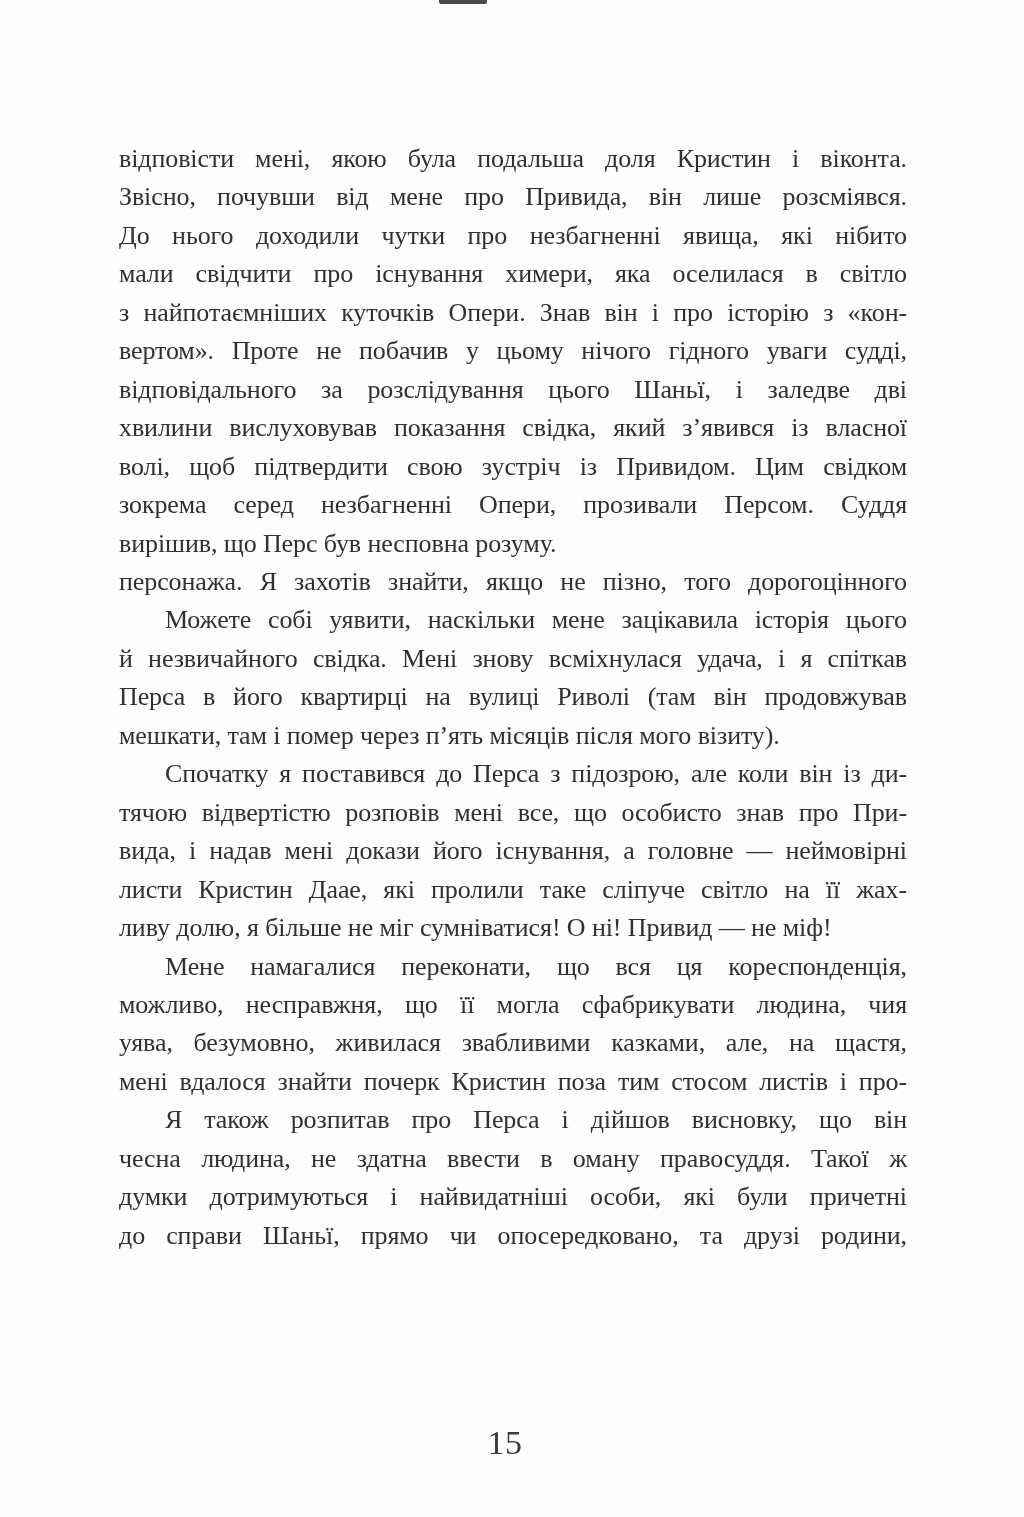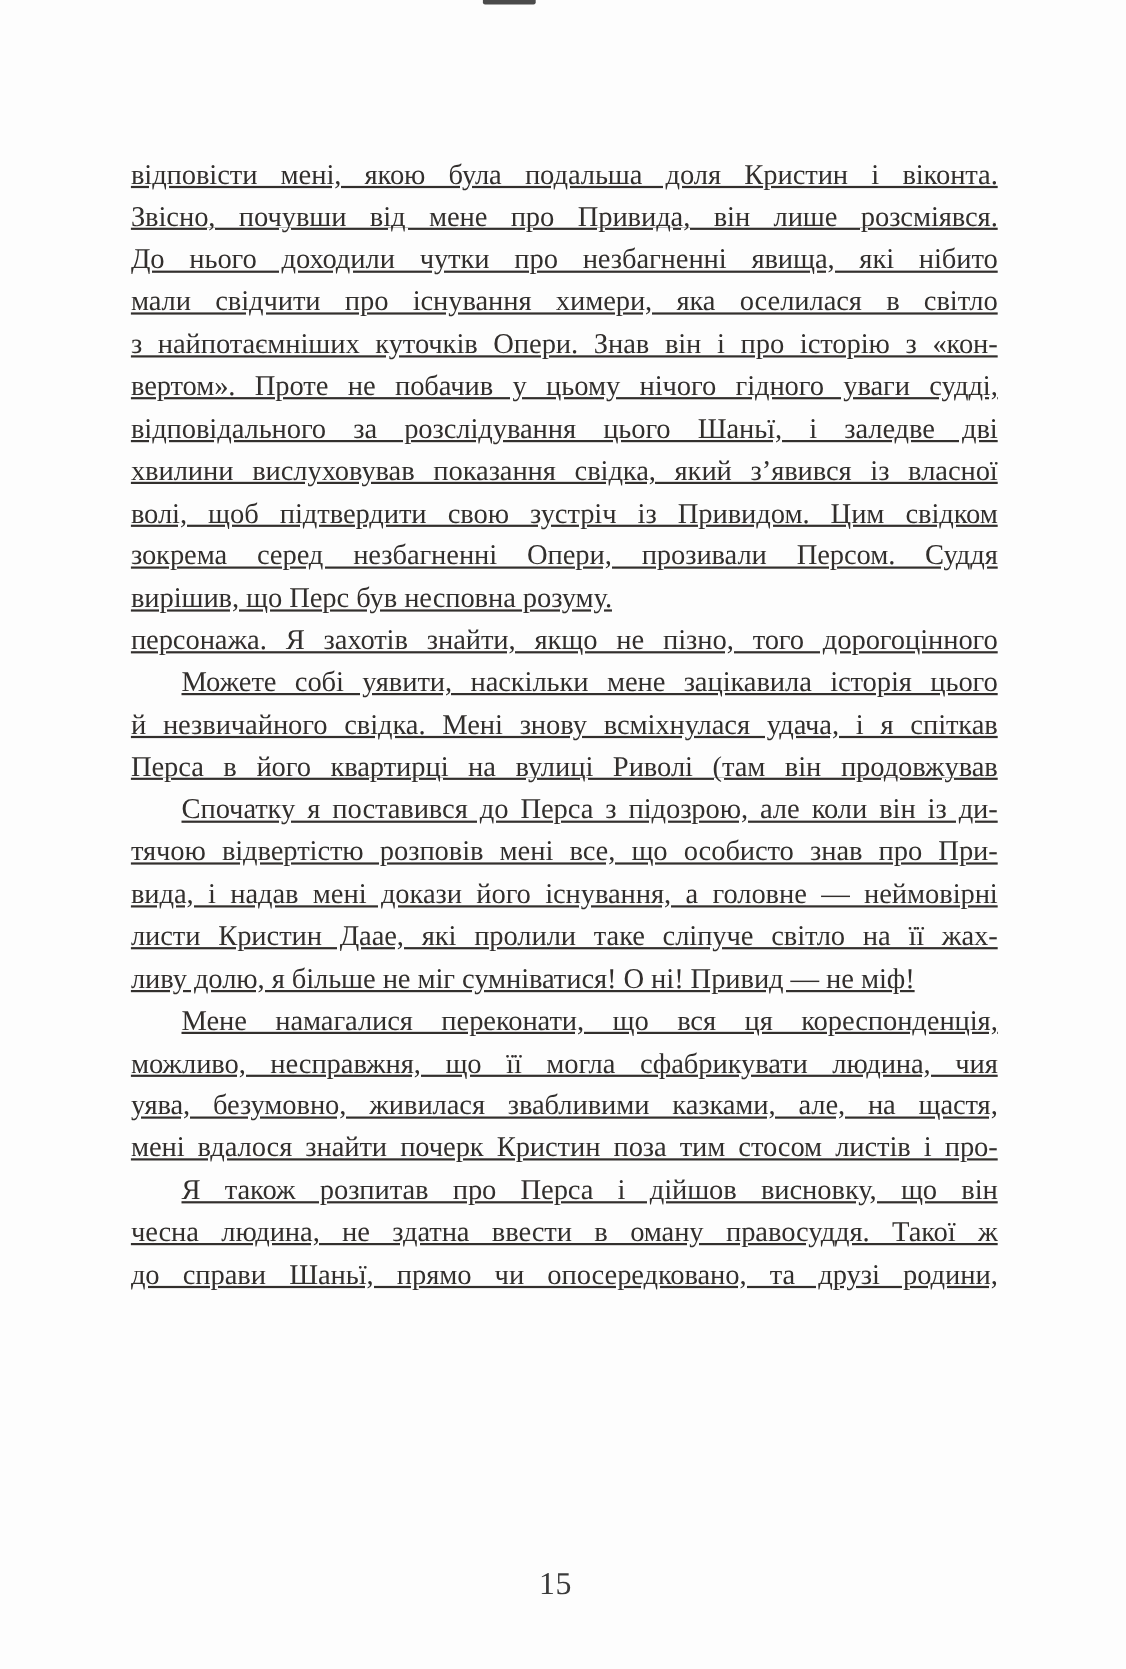--- a/index.html
+++ b/index.html
@@ -35,38 +35,37 @@
     letter-spacing: -0.1px;
   }
   .paragraph {
     margin: 0;
     padding: 0;
   }
   .line {
     text-align: justify;
     text-align-last: justify;
     white-space: nowrap;
-    text-decoration: underline;
   }
   
   .line.end {
     text-align-last: left;
   }
   
   .line.indent {
     padding-left: 46px;
   }
   .page-number {
     position: absolute;
     left: 0;
     top: 1424px;
     width: 1010px;
     text-align: center;
     color: #3a3a3a;
-    font-size: 29px;
+    font-size: 34px;
     letter-spacing: 0.5px;
   }
 </style>
 </head>
 <body>
 
 <div class="scan-artifact" style="background: rgb(75, 75, 75);"></div>
 
 <main class="text-block">
 
@@ -82,38 +81,40 @@
     <div class="line">волі, щоб підтвердити свою зустріч із Привидом. Цим свідком</div>
     <div class="line">зокрема серед незбагненні Опери, прозивали Персом. Суддя</div>
     <div class="line end">вирішив, що Перс був несповна розуму.</div>
   </div>
 
   <div class="paragraph">
     <div class="line">персонажа. Я захотів знайти, якщо не пізно, того дорогоцінного</div>
     <div class="line indent">Можете собі уявити, наскільки мене зацікавила історія цього</div>
     <div class="line">й незвичайного свідка. Мені знову всміхнулася удача, і я спіткав</div>
     <div class="line">Перса в його квартирці на вулиці Риволі (там він продовжував</div>
+    <div class="line end">мешкати, там і помер через п’ять місяців після мого візиту).</div>
   </div>
 
   <div class="paragraph">
     <div class="line indent">Спочатку я поставився до Перса з підозрою, але коли він із ди-</div>
     <div class="line">тячою відвертістю розповів мені все, що особисто знав про При-</div>
     <div class="line">вида, і надав мені докази його існування, а головне — неймовірні</div>
     <div class="line">листи Кристин Даае, які пролили таке сліпуче світло на її жах-</div>
     <div class="line end">ливу долю, я більше не міг сумніватися! О ні! Привид — не міф!</div>
   </div>
 
   <div class="paragraph">
     <div class="line indent">Мене намагалися переконати, що вся ця кореспонденція,</div>
     <div class="line">можливо, несправжня, що її могла сфабрикувати людина, чия</div>
     <div class="line">уява, безумовно, живилася звабливими казками, але, на щастя,</div>
     <div class="line">мені вдалося знайти почерк Кристин поза тим стосом листів і про-</div>
   </div>
 
   <div class="paragraph">
     <div class="line indent">Я також розпитав про Перса і дійшов висновку, що він</div>
     <div class="line">чесна людина, не здатна ввести в оману правосуддя. Такої ж</div>
+    <div class="line">думки дотримуються і найвидатніші особи, які були причетні</div>
     <div class="line">до справи Шаньї, прямо чи опосередковано, та друзі родини,</div>
   </div>
 
 </main>
 
 <div class="page-number">15</div>
 
 </body></html>

